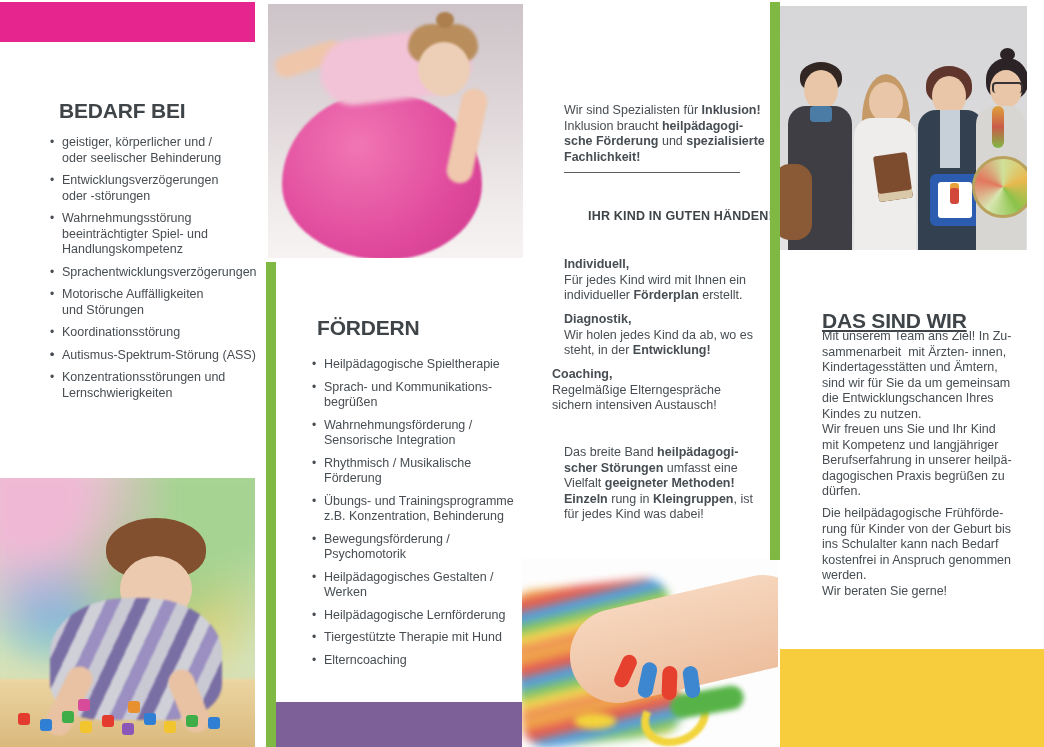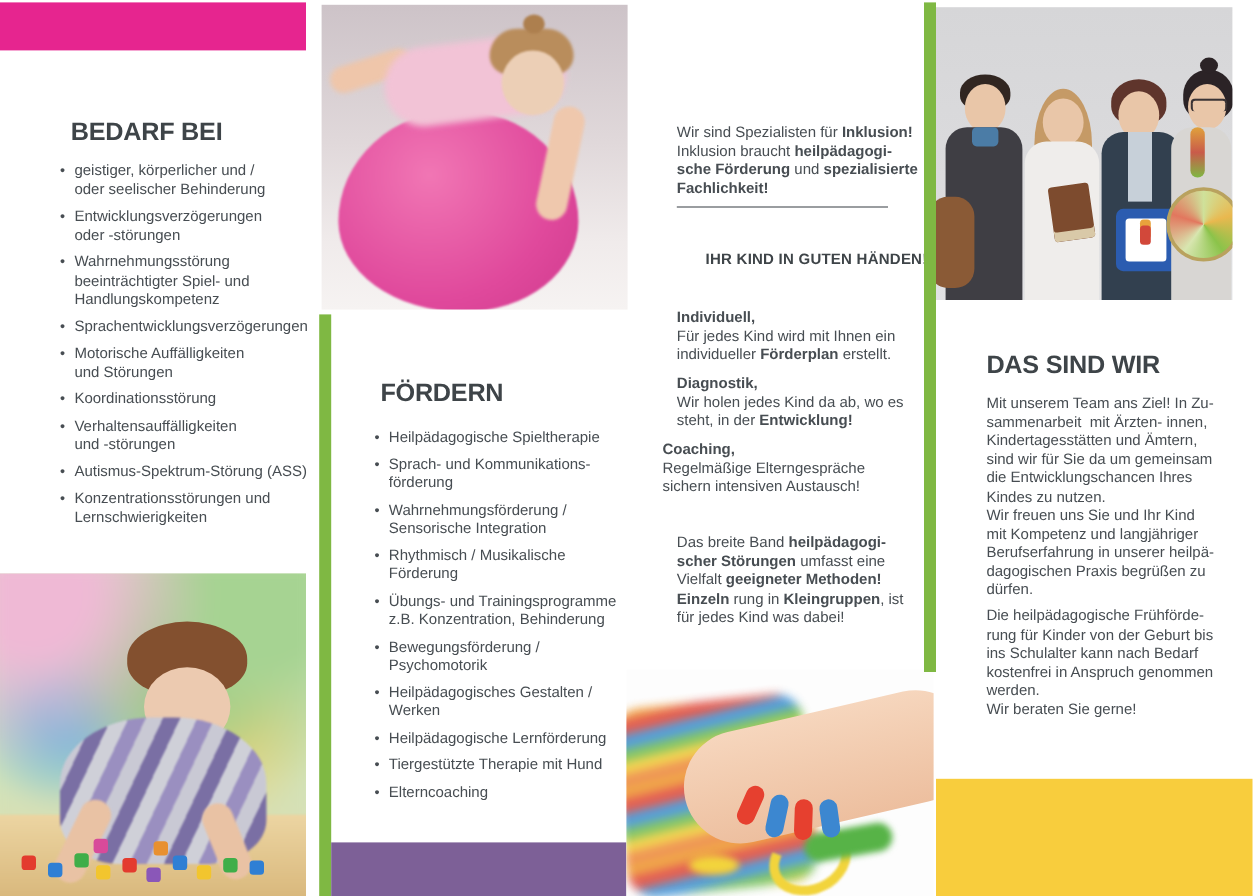--- a/index.html
+++ b/index.html
@@ -14,21 +14,21 @@
   .green-a{left:266px;top:262px;width:10px;height:485px;background:var(--c-green,#7fb843);}
   .green-b{left:770px;top:2px;width:10px;height:558px;background:var(--c-green,#7fb843);}
   .purple-block{left:276px;top:702px;width:246px;height:45px;background:var(--c-purple,#7d6097);}
   .yellow-block{left:780px;top:649px;width:264px;height:98px;background:var(--c-yellow,#f8cd3d);}
   
   .head{position:absolute;margin:0;font-size:21px;font-weight:700;letter-spacing:-0.2px;
         color:var(--c-heading-text,#3e4448);white-space:pre;}
   .h-bedarf{left:59px;top:99px;}
   .h-foerdern{left:317px;top:316px;}
   .h-erfahrung{left:564px;top:66px;}
-  .h-wir{left:822px;top:293px;}
+  .h-wir{left:822px;top:309px;text-decoration:underline;}
   .list{position:absolute;list-style:none;margin:0;padding:0;font-size:12.5px;line-height:15.5px;}
   .l-bedarf{left:50px;top:135px;width:215px;}
   .l-foerdern{left:312px;top:357px;width:212px;}
   .list li{position:relative;padding-left:12px;margin:0 0 7px 0;}
   .dot{position:absolute;left:0;top:0;font-size:12px;}
   .li-text{white-space:pre;}
   .rich{position:absolute;margin:0;font-size:12.5px;line-height:15.5px;white-space:pre;width:205px;}
   .b{font-weight:700;margin-top:41px;}
   .e-intro{left:564px;top:103px;}
   .rule{position:absolute;left:564px;top:172px;width:176px;height:1px;background:#595e62;}
@@ -166,22 +166,20 @@
       <span class="dot">•</span>
       <span class="li-text">Motorische Auffälligkeiten
 und Störungen</span>
     </li>
       <li>
       <span class="dot">•</span>
       <span class="li-text">Koordinationsstörung</span>
     </li>
       <li>
       <span class="dot">•</span>
-      <span class="li-text">Verhaltensauffälligkeiten
-und -störungen</span>
     </li>
       <li>
       <span class="dot">•</span>
       <span class="li-text">Autismus-Spektrum-Störung (ASS)</span>
     </li>
       <li>
       <span class="dot">•</span>
       <span class="li-text">Konzentrationsstörungen und
 Lernschwierigkeiten</span>
     </li>
@@ -210,21 +208,21 @@
   <h1 class="head h-foerdern">FÖRDERN</h1>
   <ul class="list l-foerdern">
 
   <li>
       <span class="dot">•</span>
       <span class="li-text">Heilpädagogische Spieltherapie</span>
     </li>
       <li>
       <span class="dot">•</span>
       <span class="li-text">Sprach- und Kommunikations-
-förderung</span>
+begrüßen</span>
     </li>
       <li>
       <span class="dot">•</span>
       <span class="li-text">Wahrnehmungsförderung /
 Sensorische Integration</span>
     </li>
       <li>
       <span class="dot">•</span>
       <span class="li-text">Rhythmisch / Musikalische
 Förderung</span>

